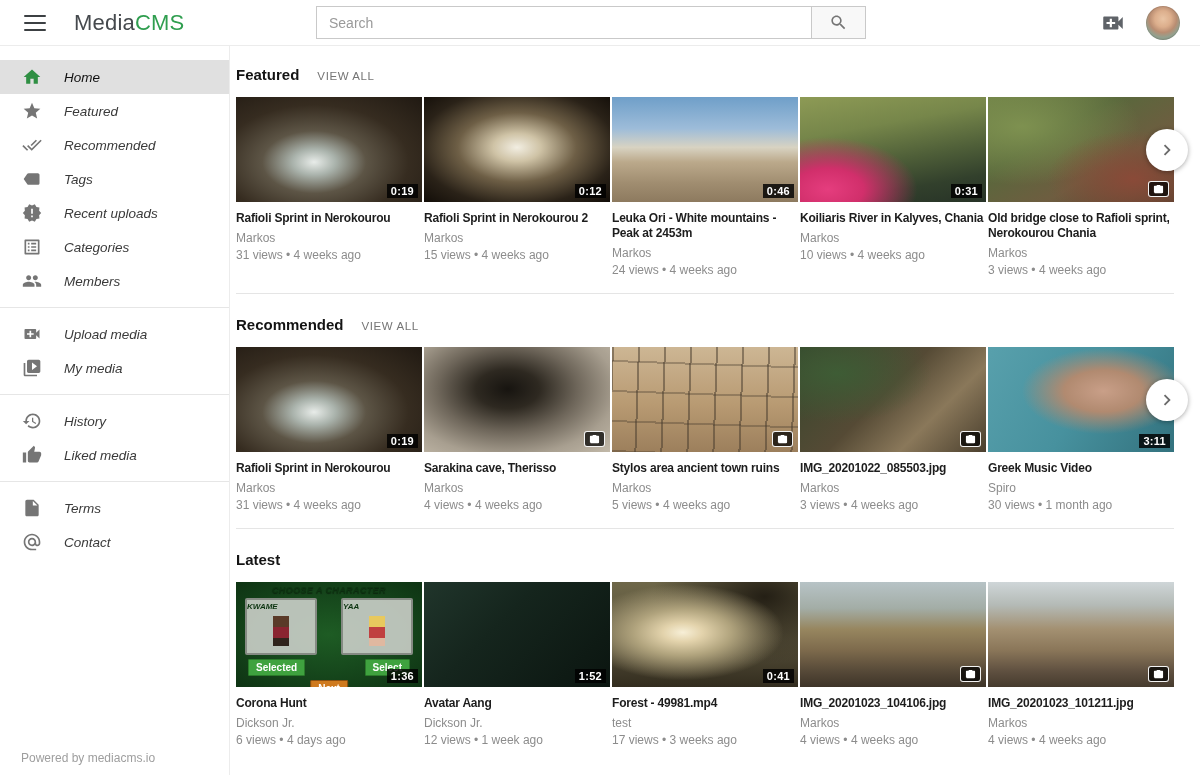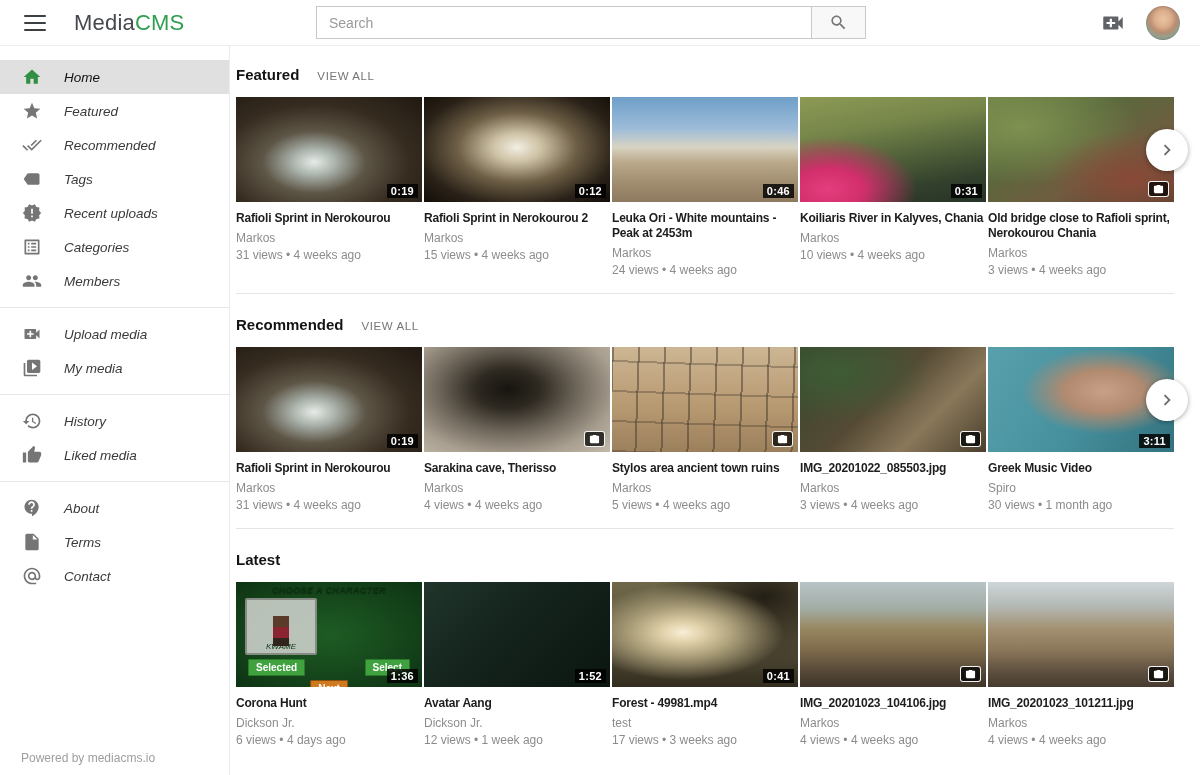--- a/index.html
+++ b/index.html
@@ -62,22 +62,22 @@
                    background:#fff; box-shadow:0 1px 5px rgba(0,0,0,.35); display:flex; align-items:center;
                    justify-content:center; cursor:pointer; z-index:10; }
 
   
   .game-overlay { position:absolute; inset:0; overflow:hidden; }
   .game-title { position:absolute; top:3px; left:0; right:0; text-align:center; font-size:9px; font-weight:800;
                 font-style:italic; color:#0d3511; letter-spacing:.4px; text-shadow:0 1px 1px rgba(0,0,0,.45); }
   .char-panel { position:absolute; top:16px; width:72px; height:57px; background:rgba(198,203,196,.93);
                 border:2px solid #858a83; border-radius:2px; }
   .char-panel.left { left:9px; } .char-panel.right { right:9px; }
-  .char-name { position:absolute; top:2px; left:0; right:0; text-align:center; font-size:8px; font-weight:400;
-               font-style:italic; color:#0d3511;margin-top:40px; }
+  .char-name { position:absolute; top:2px; left:0; right:0; text-align:left; font-size:8px; font-weight:700;
+               font-style:italic; color:#0d3511; }
   .char-sprite { position:absolute; top:16px; left:50%; transform:translateX(-50%); width:16px; height:30px; }
   .sprite-kwame { background:linear-gradient(180deg,#5a3a28 0 36%,#8a2430 36% 72%,#30241c 72% 100%); }
   .sprite-yaa   { background:linear-gradient(180deg,#e8c95e 0 36%,#c04040 36% 72%,#e0b8a0 72% 100%); }
   .game-btn { position:absolute; color:#fff; font-size:10px; font-weight:700; padding:2px 7px; border-radius:1px; }
   .btn-selected { left:12px; top:77px; background:#3fa23f; border:1px solid #2a7a2a; }
   .btn-select   { right:12px; top:77px; background:#3fa23f; border:1px solid #2a7a2a; }
   .btn-next     { left:50%; transform:translateX(-50%); top:98px; background:#cf7a1e; border:1px solid #8a4f0f; }
 </style>
 </head>
 <body>
@@ -201,28 +201,20 @@
         </svg>
       </span>
     <span class="lbl">Liked media</span>
   </div>
 
   <hr class="nav-divider">
 
   <div class="nav-item">
     <span class="ic">
         <svg width="20" height="20" viewBox="0 0 24 24" fill="#757575">
-          <path d="M11.5 2C6.81 2 3 5.81 3 10.5S6.81 19 11.5 19h.5v3c4.86-2.34 8-7 8-11.5C20 5.81 16.19 2 11.5 2zm1 14.5h-2v-2h2v2zm0-3.5h-2c0-3.25 3-3 3-5 0-1.1-.9-2-2-2s-2 .9-2 2h-2c0-2.21 1.79-4 4-4s4 1.79 4 4c0 2.5-3 2.75-3 5z"></path>
-        </svg>
-      </span>
-    <span class="lbl">About</span>
-  </div>
-  <div class="nav-item">
-    <span class="ic">
-        <svg width="20" height="20" viewBox="0 0 24 24" fill="#757575">
           <path d="M14 2H6c-1.1 0-1.99.9-1.99 2L4 20c0 1.1.89 2 1.99 2H18c1.1 0 2-.9 2-2V8l-6-6zm-1 7V3.5L18.5 9H13z"></path>
         </svg>
       </span>
     <span class="lbl">Terms</span>
   </div>
   <div class="nav-item">
     <span class="ic">
         <svg width="20" height="20" viewBox="0 0 24 24" fill="#757575">
           <path d="M12 2C6.48 2 2 6.48 2 12s4.48 10 10 10h5v-2h-5c-4.34 0-8-3.66-8-8s3.66-8 8-8 8 3.66 8 8v1.43c0 .79-.71 1.57-1.5 1.57s-1.5-.78-1.5-1.57V12c0-2.76-2.24-5-5-5s-5 2.24-5 5 2.24 5 5 5c1.38 0 2.64-.56 3.54-1.47.65.89 1.77 1.47 2.96 1.47 1.97 0 3.5-1.6 3.5-3.57V12c0-5.52-4.48-10-10-10zm0 13c-1.66 0-3-1.34-3-3s1.34-3 3-3 3 1.34 3 3-1.34 3-3 3z"></path>
         </svg>
@@ -367,20 +359,24 @@
     </div>
     <div class="cards-row">
       <div class="card">
         <div class="thumb" style="background: radial-gradient(rgb(30, 92, 36) 0%, rgb(23, 74, 29) 45%, rgb(14, 51, 19) 100%);">
           <div class="game-overlay">
             <div class="game-title">CHOOSE A CHARACTER</div>
             <div class="char-panel left">
               <div class="char-name">KWAME</div>
               <div class="char-sprite sprite-kwame"></div>
             </div>
+            <div class="char-panel right">
+              <div class="char-name">YAA</div>
+              <div class="char-sprite sprite-yaa"></div>
+            </div>
             <div class="game-btn btn-selected">Selected</div>
             <div class="game-btn btn-next">Next</div>
             <div class="game-btn btn-select">Select</div>
           </div>
           <span class="duration">1:36</span>
         </div>
         <div class="card-title">Corona Hunt</div>
         <div class="card-author">Dickson Jr.</div>
         <div class="card-meta">6 views • 4 days ago</div>
       </div>

